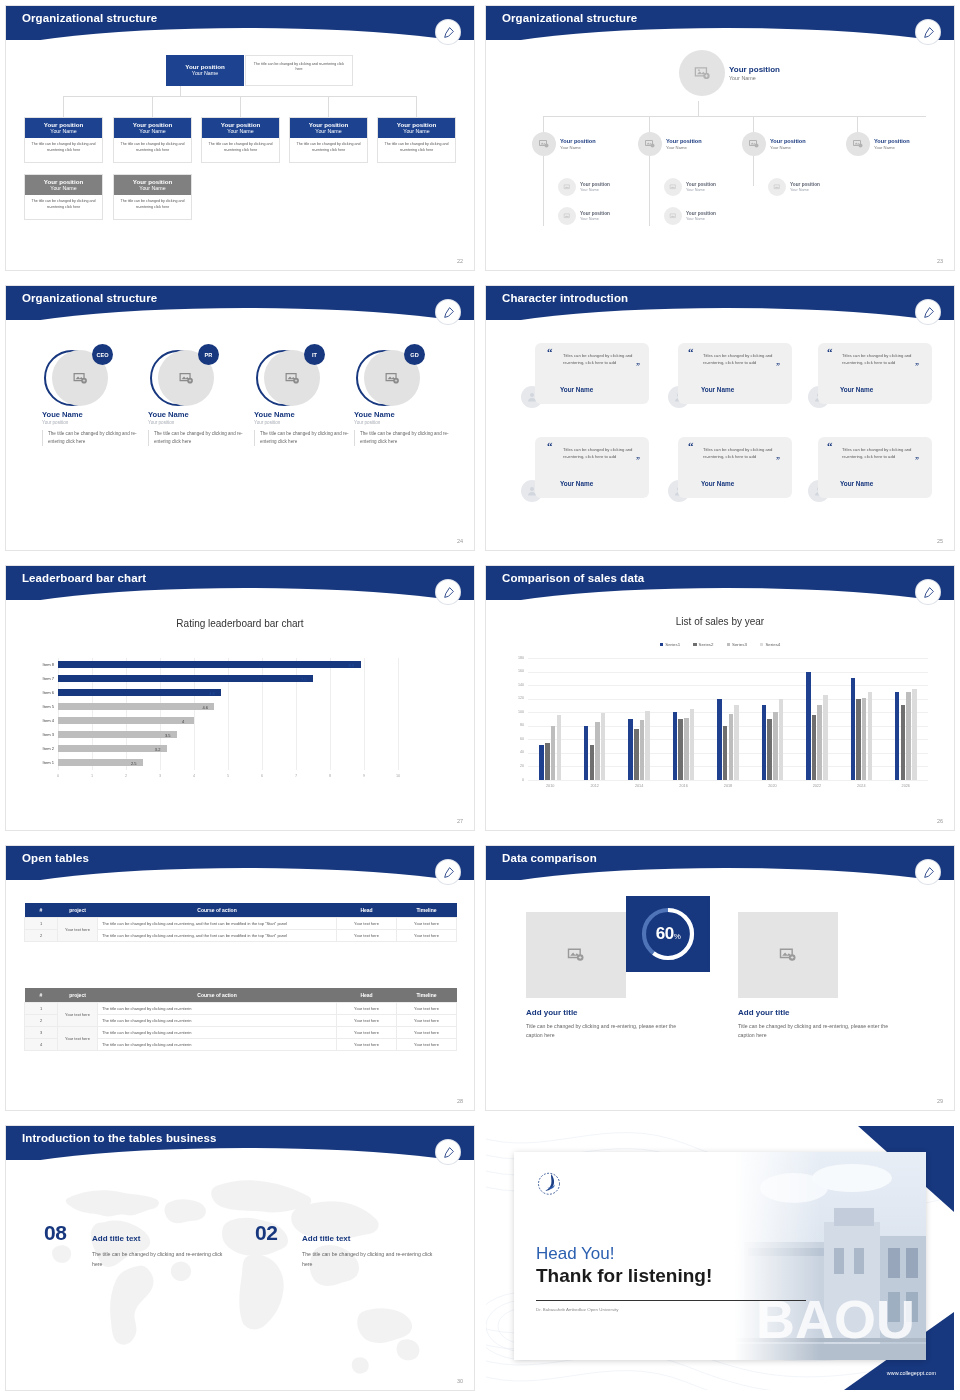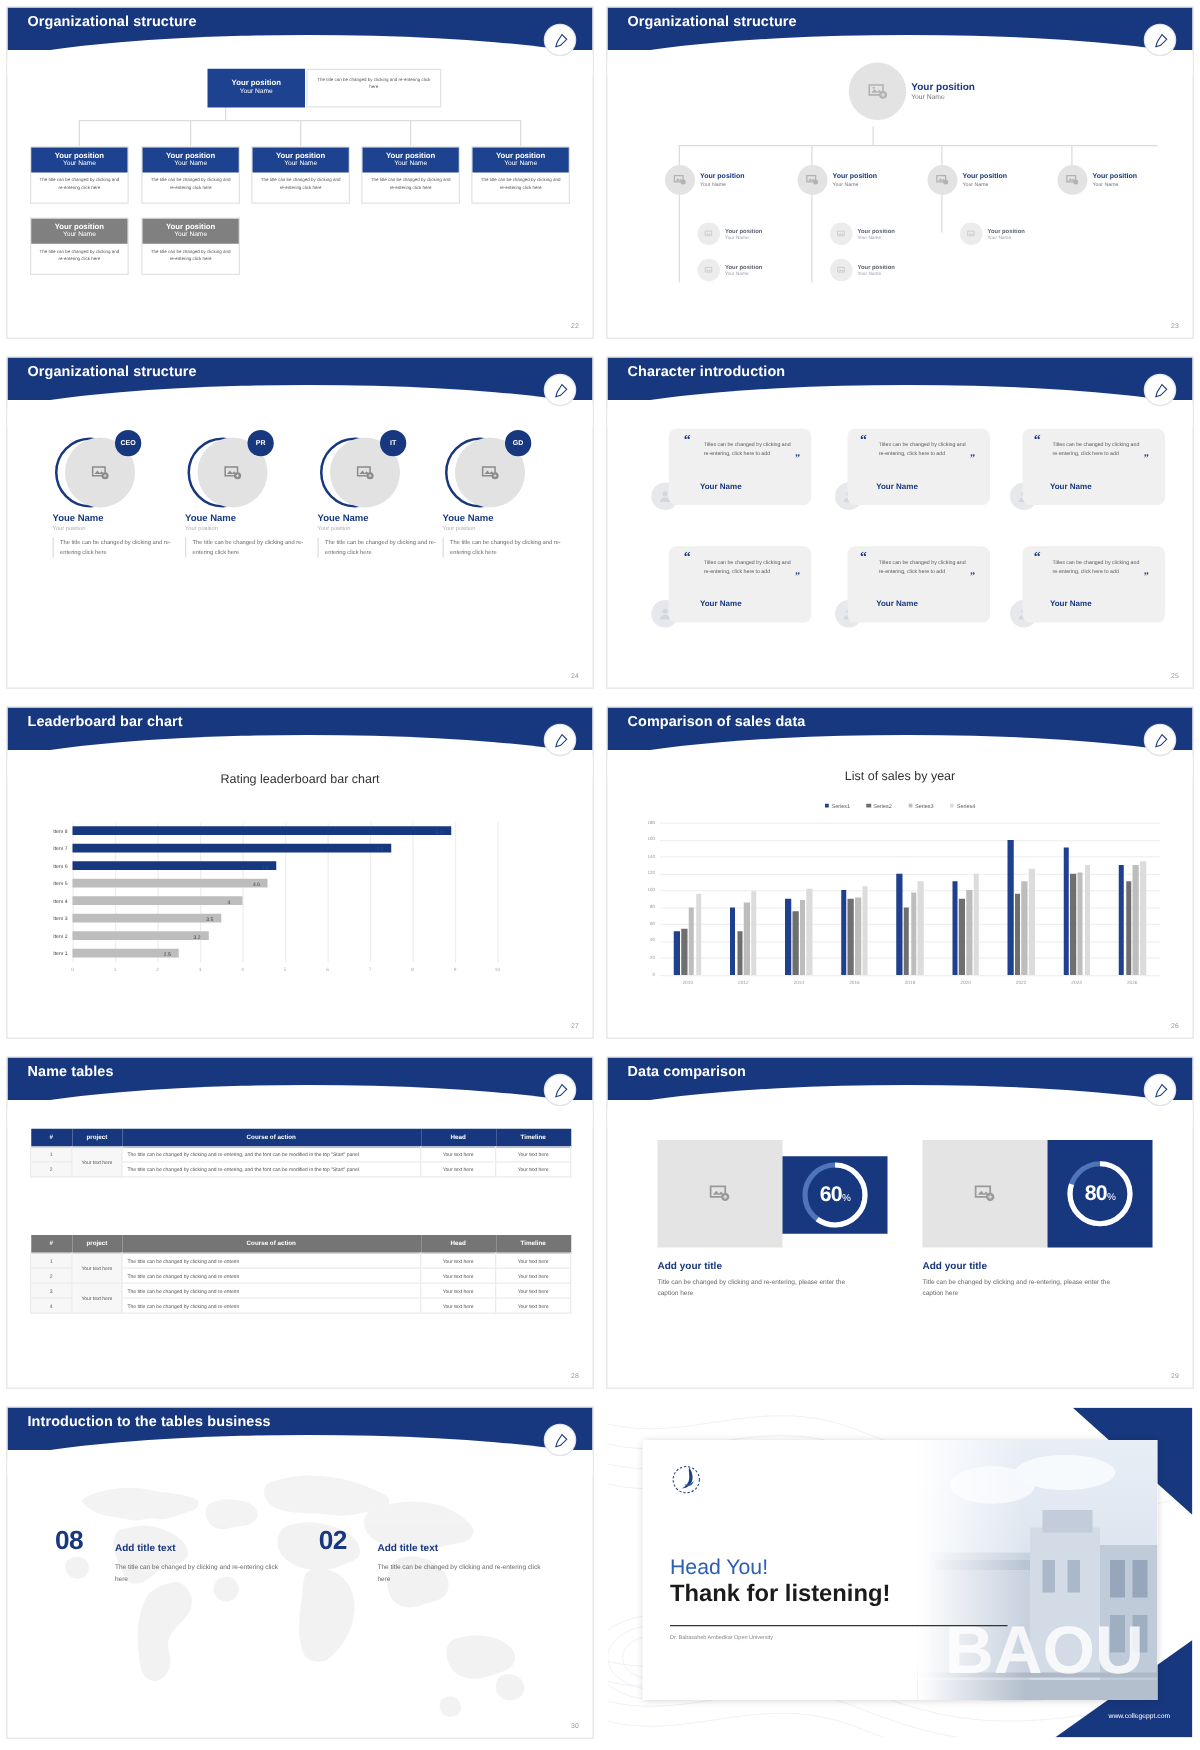--- a/index.html
+++ b/index.html
@@ -706,21 +706,21 @@
       <div id="col-xaxis"></div>
 
       <div class="pageno">26</div>
     </div>
   </div>
 
   <div class="slide">
     <div class="slide-inner">
       <div class="band"></div>
         <div class="band-curve"></div>
-      <div class="slide-title">Name tables</div>
+      <div class="slide-title">Open tables</div>
       <div class="pen-badge">
         <svg viewBox="0 0 24 24" fill="none" stroke="#17377e" stroke-width="1.6">
             <path d="M14 3l7 7-9 9-7 2 2-7z"></path>
           </svg>
       </div>
 
       <table class="dt" style="left:18px;top:57px;width:432px;">
         <colgroup>
             <col style="width:33px">
             <col style="width:40px">
@@ -817,44 +817,37 @@
       </div>
 
       <div class="dc-img" style="left:40px;top:66px;width:100px;height:86px;">
         <svg width="20" height="20" viewBox="0 0 24 24" fill="#9a9a9a">
             <path d="M3 5h14v10H3z" fill="none" stroke="#9a9a9a" stroke-width="1.7"></path>
             <path d="M5 13l3.5-4 2.5 3 2-2.2 3 3.2z"></path>
             <circle cx="17" cy="15" r="4"></circle>
             <path d="M17 13.3v3.4M15.3 15h3.4" stroke="#e4e4e4" stroke-width="1"></path>
           </svg>
       </div>
-      <div class="dc-blue" style="left:140px;top:79px;width:84px;height:62px;">
+      <div class="dc-blue" style="left:140px;top:50px;width:84px;height:76px;">
         <svg width="64" height="64" viewBox="0 0 40 40" style="position:absolute;">
           <circle cx="20" cy="20" r="15" fill="none" stroke="#4f74b8" stroke-width="2.6"></circle>
           <circle id="donut1" cx="20" cy="20" r="15" fill="none" stroke="#ffffff" stroke-width="2.6" stroke-linecap="butt" transform="rotate(-90 20 20)" stroke-dasharray="56.548667764616276 94.24777960769379"></circle>
         </svg>
         <div class="dc-num"><span>60</span><small>%</small></div>
       </div>
       <div class="dc-title" style="left:40px;top:162px;">Add your title</div>
       <div class="dc-desc" style="left:40px;top:176px;width:165px;">Title can be changed by clicking and re-entering, please enter the caption here</div>
 
       <div class="dc-img" style="left:252px;top:66px;width:100px;height:86px;">
         <svg width="20" height="20" viewBox="0 0 24 24" fill="#9a9a9a">
             <path d="M3 5h14v10H3z" fill="none" stroke="#9a9a9a" stroke-width="1.7"></path>
             <path d="M5 13l3.5-4 2.5 3 2-2.2 3 3.2z"></path>
             <circle cx="17" cy="15" r="4"></circle>
             <path d="M17 13.3v3.4M15.3 15h3.4" stroke="#e4e4e4" stroke-width="1"></path>
           </svg>
-      </div>
-      <div class="dc-blue" style="left:352px;top:66px;width:84px;height:86px;">
-        <svg width="64" height="64" viewBox="0 0 40 40" style="position:absolute;">
-          <circle cx="20" cy="20" r="15" fill="none" stroke="#4f74b8" stroke-width="2.6"></circle>
-          <circle id="donut2" cx="20" cy="20" r="15" fill="none" stroke="#ffffff" stroke-width="2.6" stroke-linecap="butt" transform="rotate(-90 20 20)" stroke-dasharray="75.39822368615503 94.24777960769379"></circle>
-        </svg>
-        <div class="dc-num"><span>80</span><small>%</small></div>
       </div>
       <div class="dc-title" style="left:252px;top:162px;">Add your title</div>
       <div class="dc-desc" style="left:252px;top:176px;width:165px;">Title can be changed by clicking and re-entering, please enter the caption here</div>
 
       <div class="pageno">29</div>
     </div>
   </div>
 
   <div class="slide">
     <div class="slide-inner">

